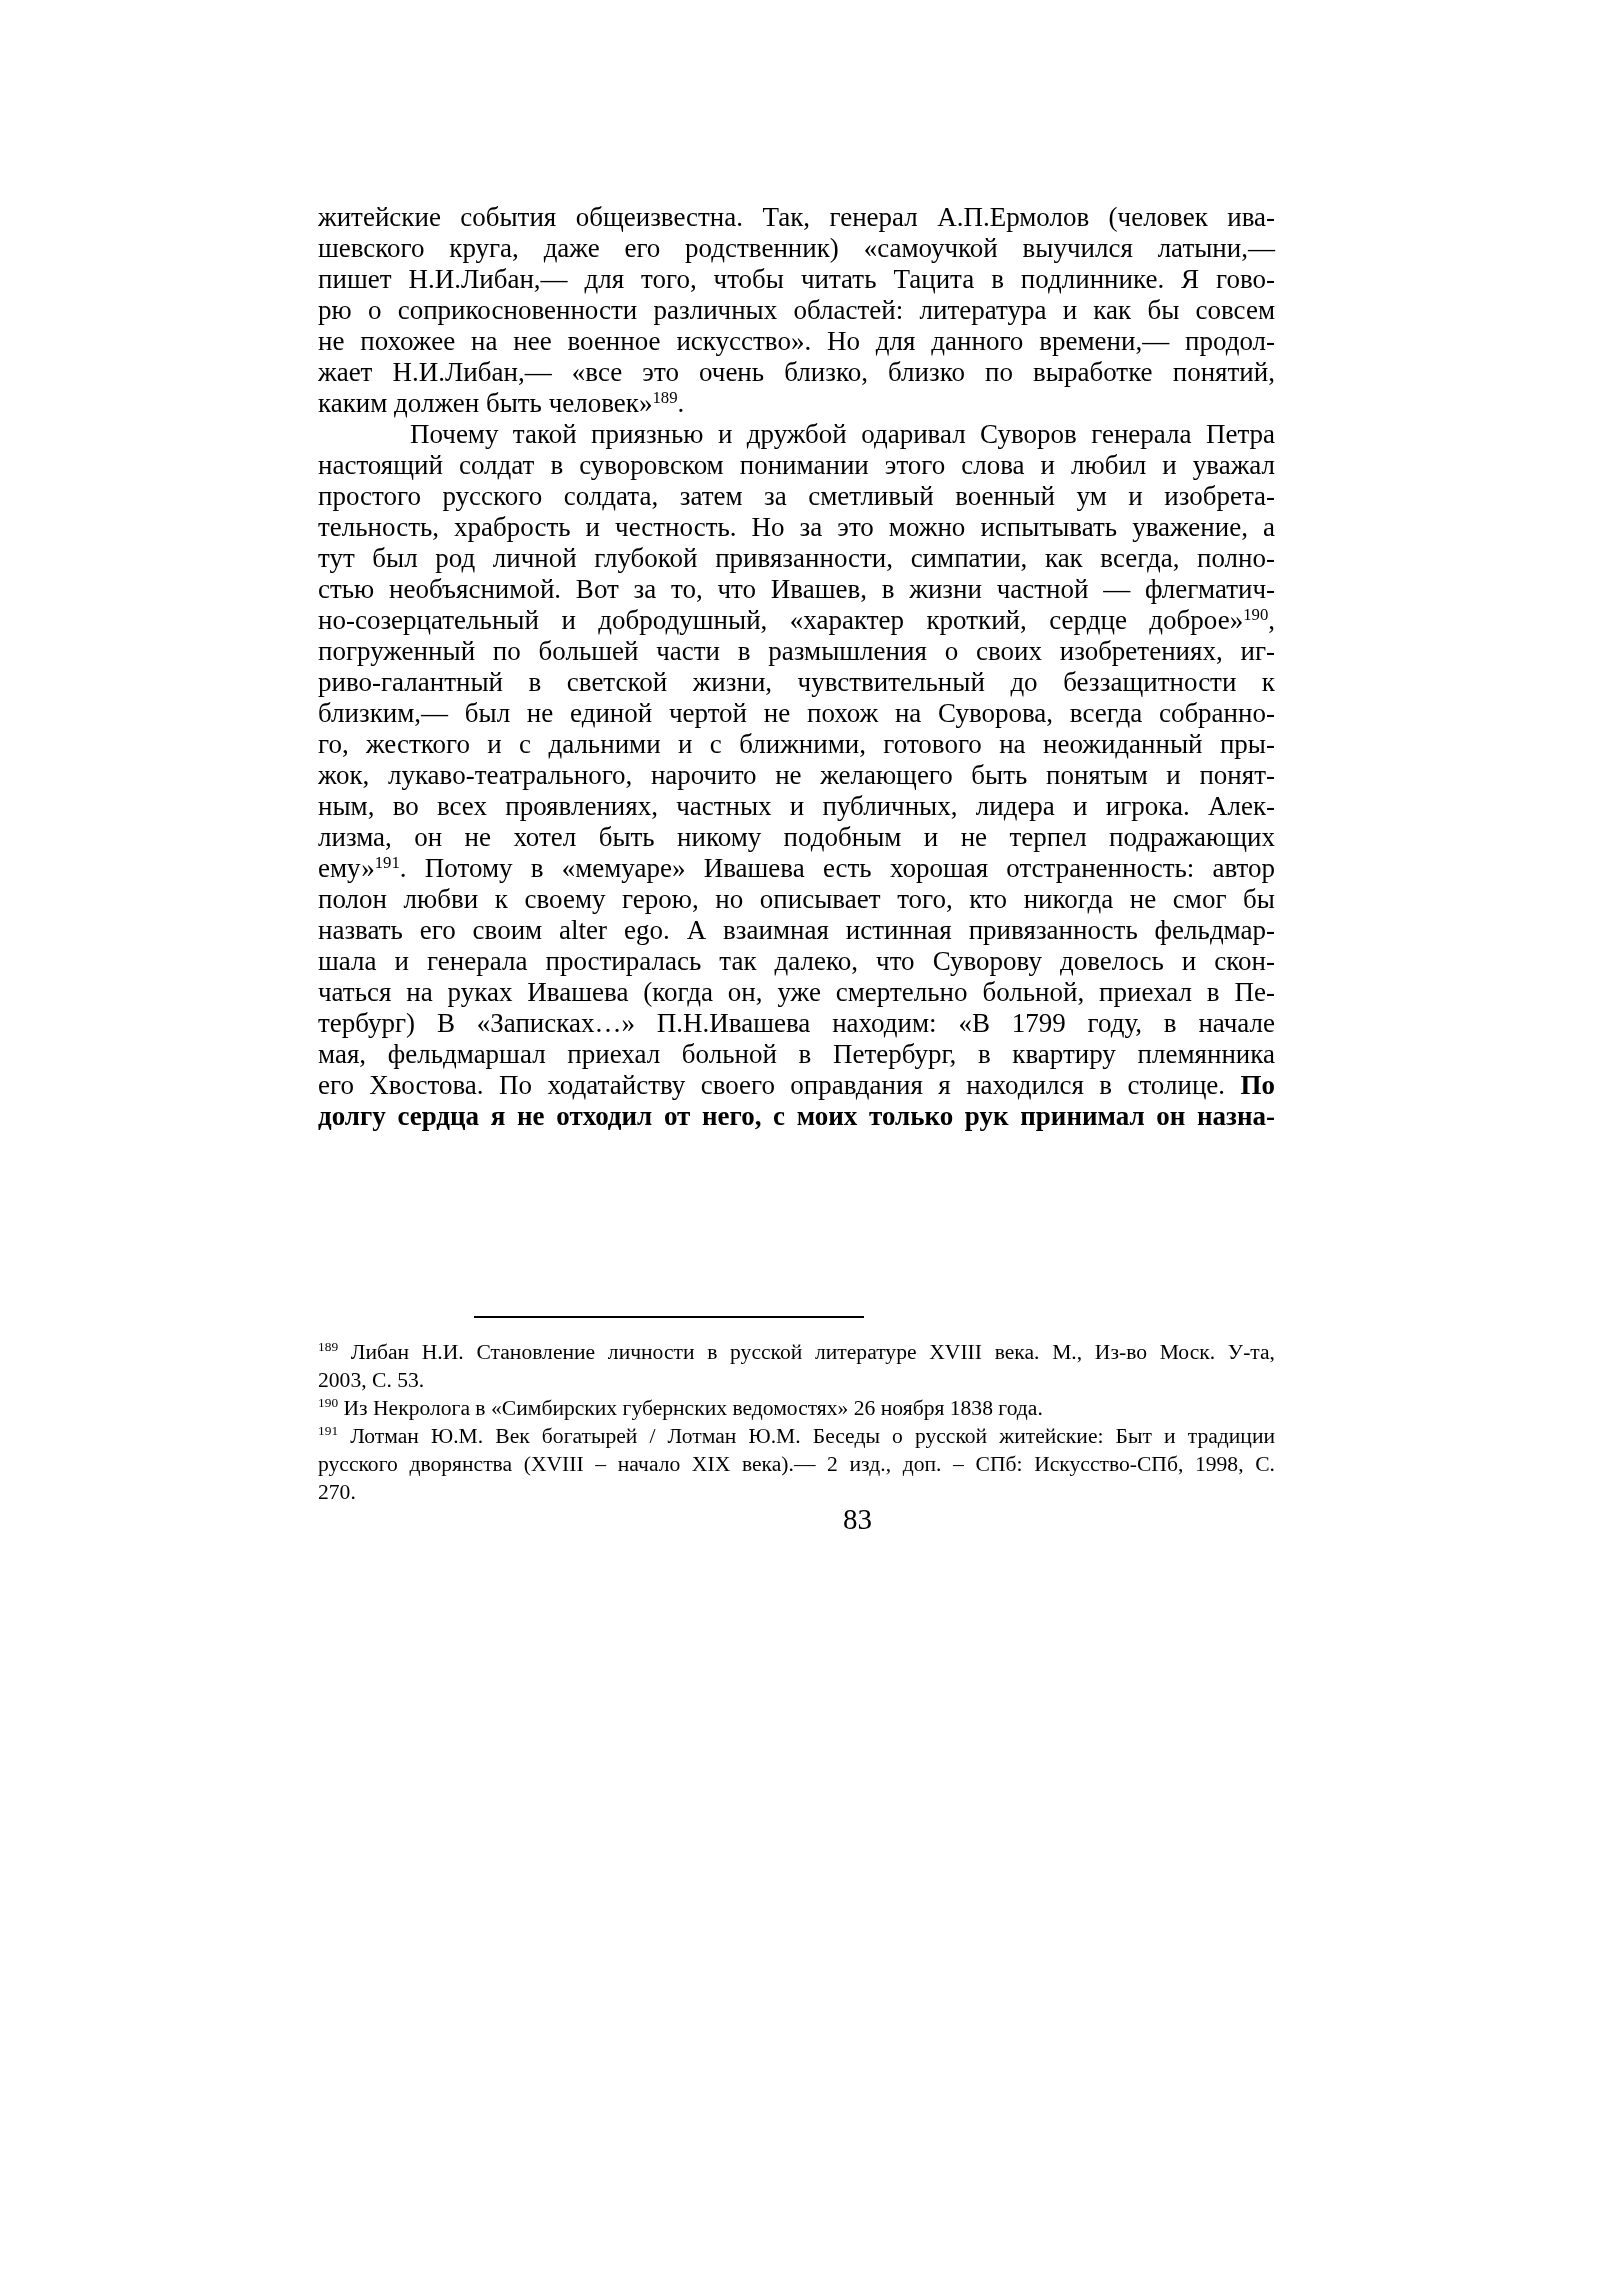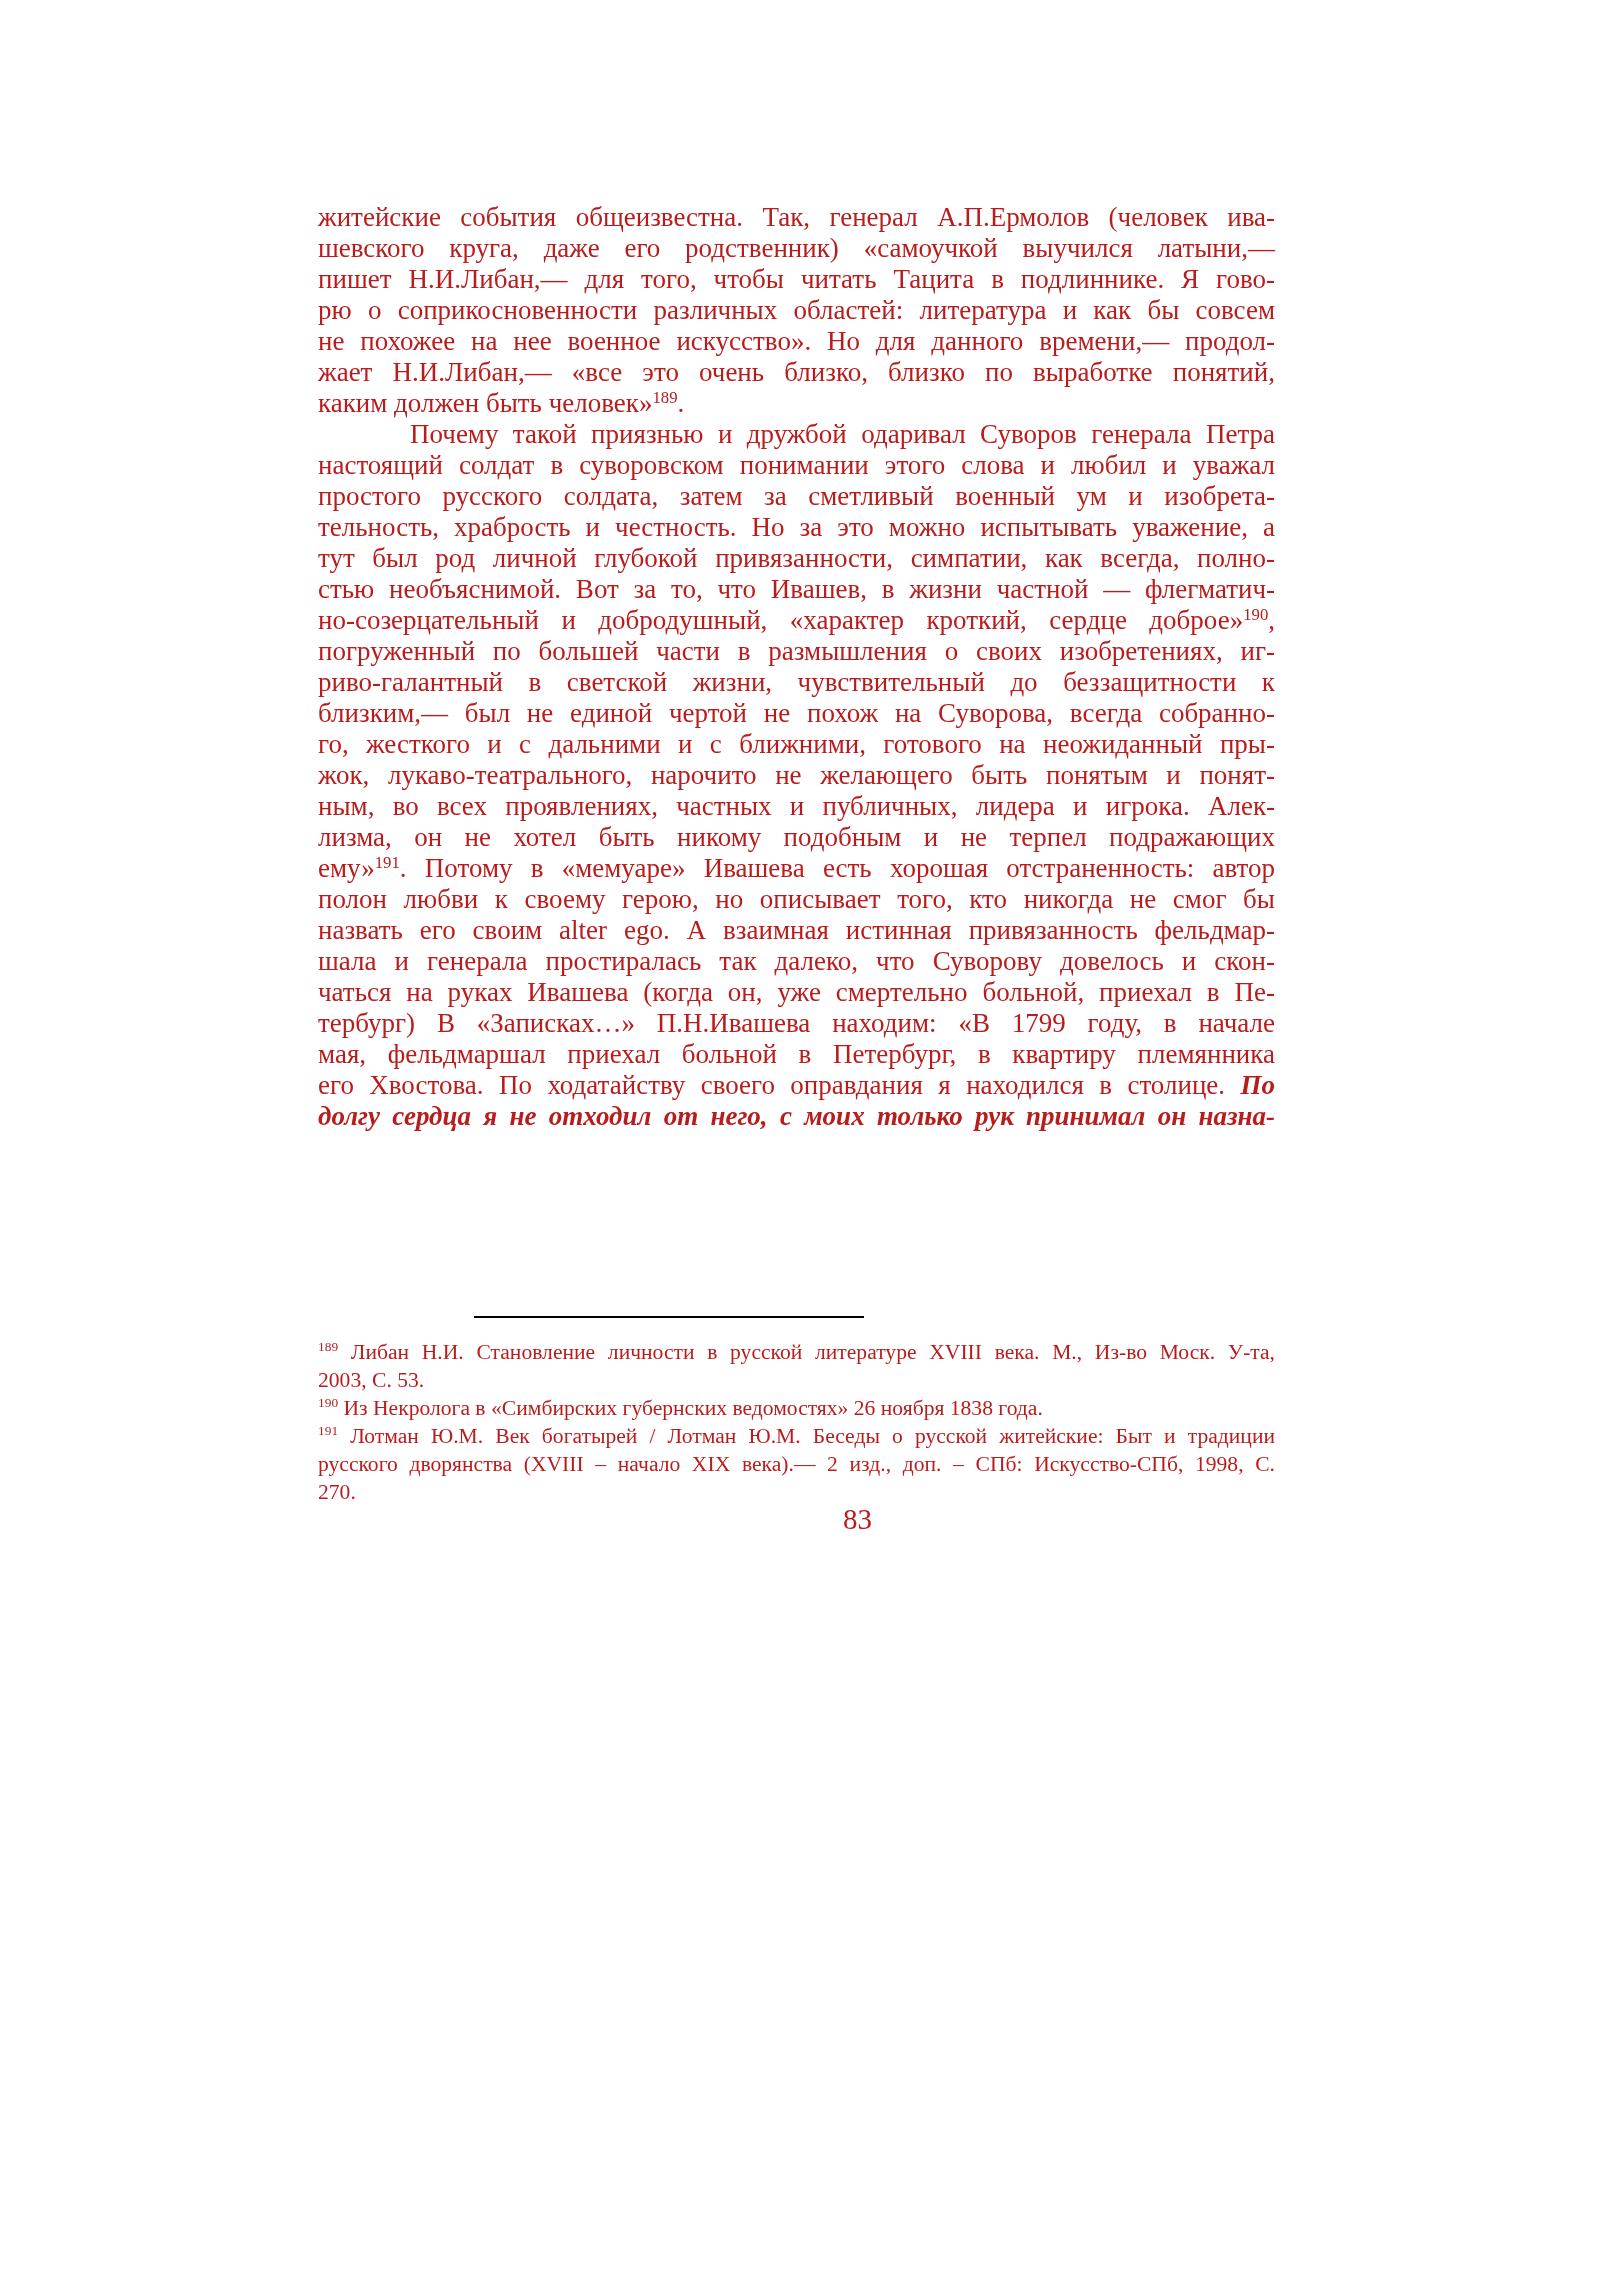--- a/index.html
+++ b/index.html
@@ -6,21 +6,21 @@
     margin: 0;
     padding: 0;
     background: #e8e8e8;
   }
   .page {
     position: relative;
     width: 1620px;
     height: 2293px;
     background: #ffffff;
     font-family: "Liberation Serif", "DejaVu Serif", serif;
-    color: #b91c1c;
+    color: #000000;
     overflow: hidden;
   }
   .body-text {
     position: absolute;
     left: 318px;
     top: 202px;
     width: 957px;
     font-size: 27px;
   }
   .line {
@@ -37,21 +37,20 @@
     padding-left: 92px;
   }
   sup.fnref {
     font-size: 0.62em;
     line-height: 0;
     vertical-align: baseline;
     position: relative;
     top: -0.55em;
   }
   .bi {
-    font-style: italic;
     font-weight: bold;
   }
   .footnotes {
     position: absolute;
     left: 318px;
     top: 1316px;
     width: 957px;
     font-size: 21.6px;
   }
   .fn-rule {

